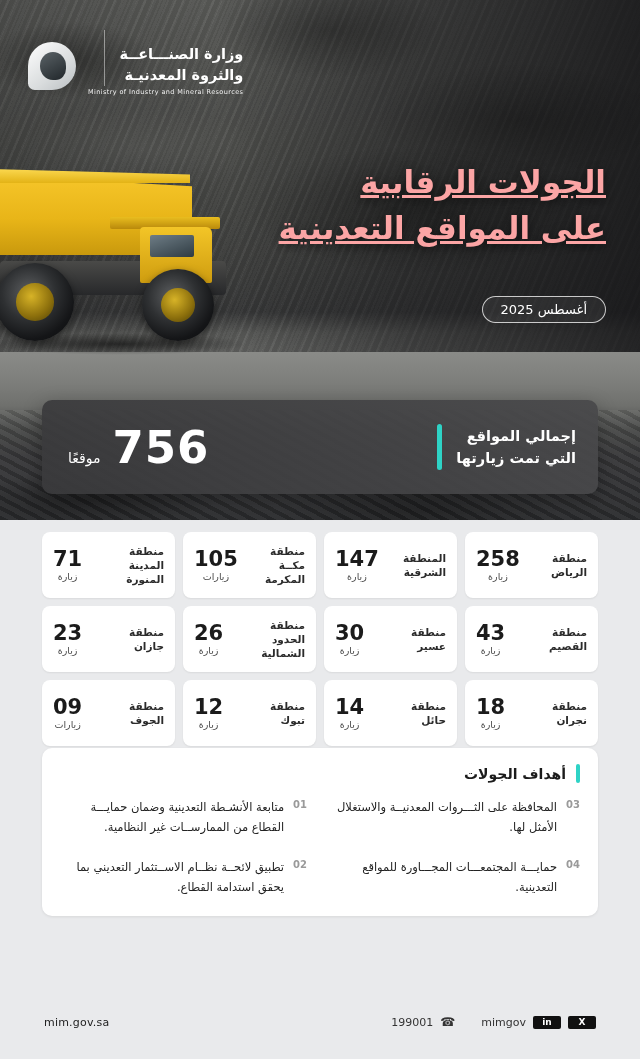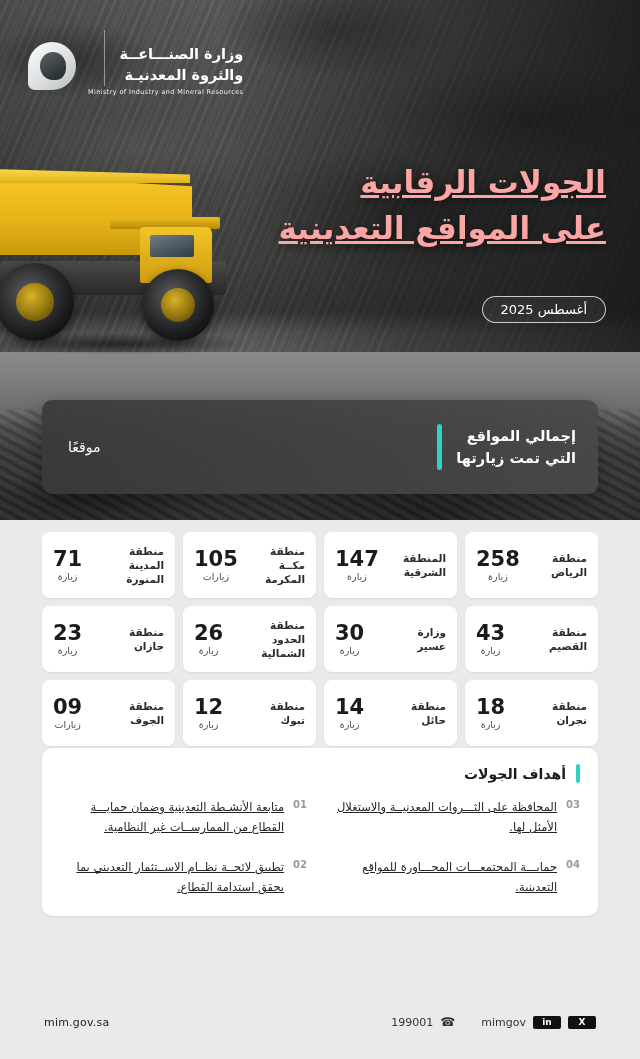--- a/index.html
+++ b/index.html
@@ -200,21 +200,21 @@
   }
   .goals-head { display: flex; align-items: center; gap: 10px; justify-content: flex-start; }
   .goals-bar { width: 4px; height: 19px; background: #2ed3c6; border-radius: 3px; }
   .goals-title { font-size: 14px; font-weight: bold; color: #1b1b1b; }
   .goals-grid {
     margin-top: 14px;
     display: grid; grid-template-columns: 1fr 1fr; column-gap: 26px; row-gap: 20px;
   }
   .goal { display: flex; gap: 9px; align-items: flex-start; }
   .goal-num { font-size: 10px; color: #9a9a9a; font-weight: bold; padding-top: 2px; }
-  .goal-text { font-size: 11.5px; line-height: 1.75; color: #232323; text-align: right; text-decoration: underline; }
+  .goal-text { font-size: 11.5px; line-height: 1.75; color: #232323; text-align: right; }
 
   
   .footer {
     position: absolute; left: 0; right: 0; top: 985px; height: 74px;
     display: flex; align-items: center; justify-content: space-between;
     padding: 0 44px;
     font-size: 11px; color: #333;
   }
   .footer-left { display: flex; align-items: center; gap: 26px; }
   .f-item { display: flex; align-items: center; gap: 7px; }
@@ -271,20 +271,21 @@
 
   <div class="total-card">
     <div class="total-right">
       <div class="total-label">
         <div>إجمالي المواقع</div>
         <div>التي تمت زيارتها</div>
       </div>
       <div class="total-bar"></div>
     </div>
     <div class="total-value">
+      <div class="total-num">756</div>
       <div class="total-unit">موقعًا</div>
     </div>
   </div>
 
   <div class="grid">
 
     <div class="cell">
       <div class="cell-name">منطقة الرياض</div>
       <div class="cell-left">
         <div class="cell-num">258</div>
@@ -318,21 +319,21 @@
 
     <div class="cell">
       <div class="cell-name">منطقة القصيم</div>
       <div class="cell-left">
         <div class="cell-num">43</div>
         <div class="cell-unit">زيارة</div>
       </div>
     </div>
 
     <div class="cell">
-      <div class="cell-name">وزارة عسير</div>
+      <div class="cell-name">منطقة عسير</div>
       <div class="cell-left">
         <div class="cell-num">30</div>
         <div class="cell-unit">زيارة</div>
       </div>
     </div>
 
     <div class="cell">
       <div class="cell-name">منطقة الحدود الشمالية</div>
       <div class="cell-left">
         <div class="cell-num">26</div>

